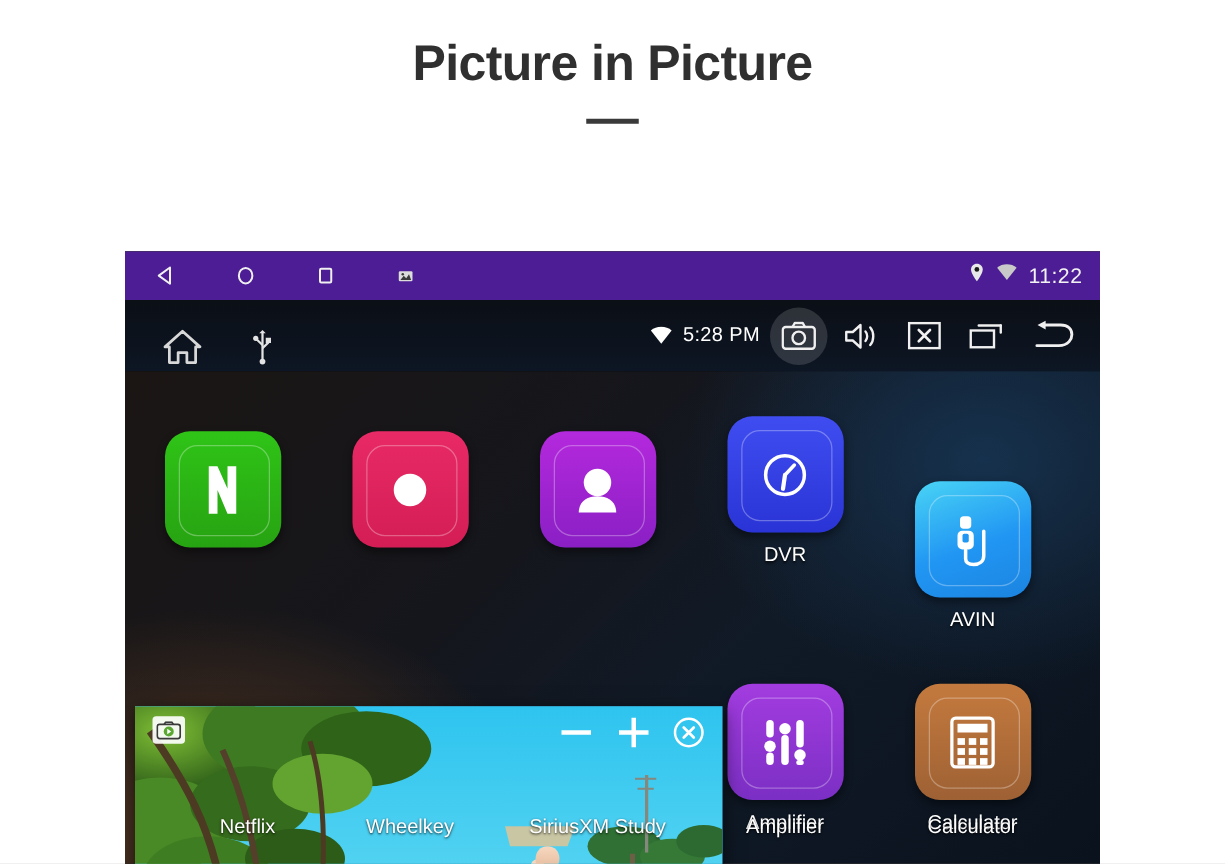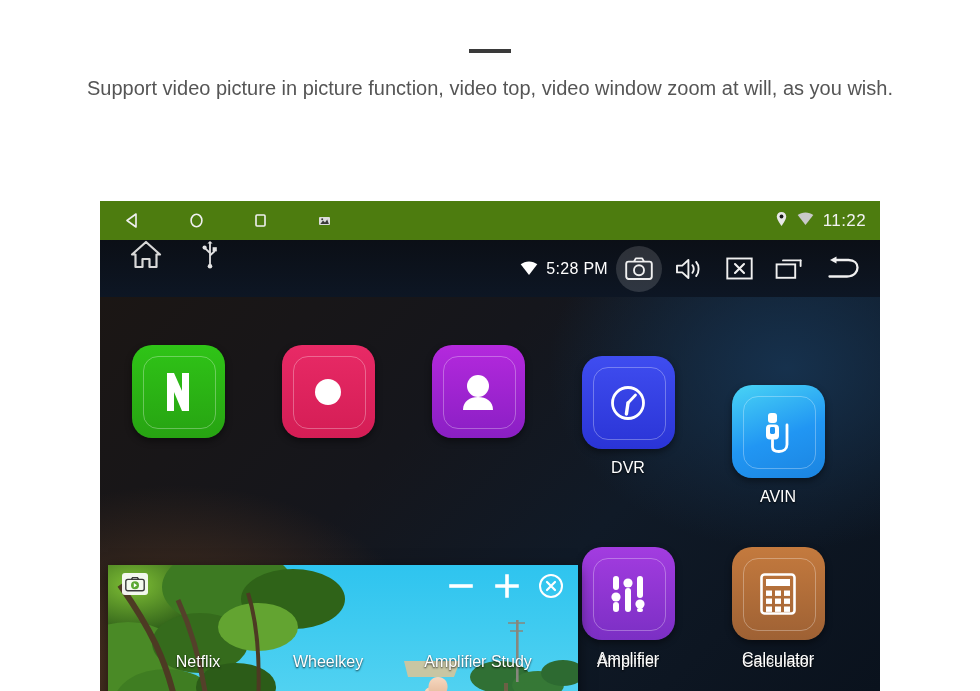--- a/index.html
+++ b/index.html
@@ -28,38 +28,38 @@
   
   .device {
     position: absolute; left: 100px; top: 201px;
     width: 780px; height: 490px;
     background: #000; overflow: hidden;
   }
 
   
   .statusbar {
     position: absolute; left: 0; top: 0; width: 780px; height: 39px;
-    background: #4d7c0f; display: flex; align-items: center;
+    background: #4c1d95; display: flex; align-items: center;
   }
   .sb-navs { display: flex; align-items: center; }
   .sb-btn {
     width: 64px; height: 39px; display: flex;
     align-items: center; justify-content: center;
   }
   .sb-right {
     position: absolute; right: 14px; top: 0; height: 39px;
     display: flex; align-items: center; gap: 9px;
   }
   .sb-time { color: #f2f2f2; font-size: 17px; letter-spacing: .4px; }
 
   
   .toolbar {
     position: absolute; left: 0; top: 39px; width: 780px; height: 57px;
     background: linear-gradient(180deg,#0b0f16 0%,#0c121c 45%,#0d1624 100%);
-    display: flex; align-items: flex-start;
+    display: flex; align-items: flex-end;
   }
   .tb-left { display: flex; align-items: center; padding-left: 30px; gap: 40px; }
   .tb-right {
     position: absolute; right: 12px; top: 0; height: 57px;
     display: flex; align-items: center; gap: 4px;
   }
   .tb-item {
     width: 46px; height: 46px; display: flex;
     align-items: center; justify-content: center; border-radius: 23px;
   }
@@ -127,22 +127,22 @@
   .dock-label {
     position: absolute; width: 140px; text-align: center;
     color: #ffffff; font-size: 16px; top: 12px;
     text-shadow: 0 1px 2px rgba(0,0,0,.85); white-space: nowrap;
   }
 </style>
 </head>
 <body>
 
 <div class="promo-header">
+  <div class="promo-title">Picture in Picture</div>
   <div class="promo-rule"></div>
-  <div class="promo-sub">Support video picture in picture function, video top, video window zoom at will, as you wish.</div>
 </div>
 
 <div class="device">
 
   <div class="statusbar">
     <div class="sb-navs">
       <div class="sb-btn">
         <svg width="17" height="17" viewBox="0 0 17 17">
             <path d="M12 2 L3 8.5 L12 15 Z" fill="none" stroke="#f0f0f0" stroke-width="1.6" stroke-linejoin="round"></path>
           </svg>
@@ -263,21 +263,21 @@
 
       <div class="app" style="left:308px; top:48px;">
         <div class="tile" style="background:linear-gradient(180deg,#b429dd 0%,#8a1fc4 100%);">
           <svg width="44" height="44" viewBox="0 0 44 44">
               <circle cx="22" cy="16" r="11" fill="#ffffff"></circle>
               <path d="M7 40 C7 31 14 27 22 27 C30 27 37 31 37 40 Z" fill="#ffffff"></path>
             </svg>
         </div>
       </div>
 
-      <div class="app" style="left:458px; top:59px;">
+      <div class="app" style="left:458px; top:36px;">
         <div class="tile" style="background:linear-gradient(180deg,#3f4df0 0%,#2a34d6 100%);">
           <svg width="44" height="44" viewBox="0 0 44 44">
               <circle cx="22" cy="22" r="15.5" fill="none" stroke="#ffffff" stroke-width="2.8"></circle>
               <path d="M22 22 L29.5 14" fill="none" stroke="#ffffff" stroke-width="2.8" stroke-linecap="round"></path>
               <path d="M22 22 L20.4 33" fill="none" stroke="#ffffff" stroke-width="3.4" stroke-linecap="round"></path>
             </svg>
         </div>
         <div class="app-label">DVR</div>
       </div>
 
@@ -479,18 +479,18 @@
               <path d="M9 9 L17 17 M17 9 L9 17" stroke="#ffffff" stroke-width="2.2" stroke-linecap="round"></path>
             </svg>
         </span>
       </div>
 
     </div>
 
     <div class="docklabels">
       <div class="dock-label" style="left:8px;padding-left:40px;">Netflix</div>
       <div class="dock-label" style="left:158px;">Wheelkey</div>
-      <div class="dock-label" style="left:308px;">Amplifier Study</div>
+      <div class="dock-label" style="left:308px;">SiriusXM Study</div>
       <div class="dock-label" style="left:458px;">Amplifier</div>
       <div class="dock-label" style="left:608px;">Calculator</div>
     </div>
   </div>
 </div>
 
 </body></html>

